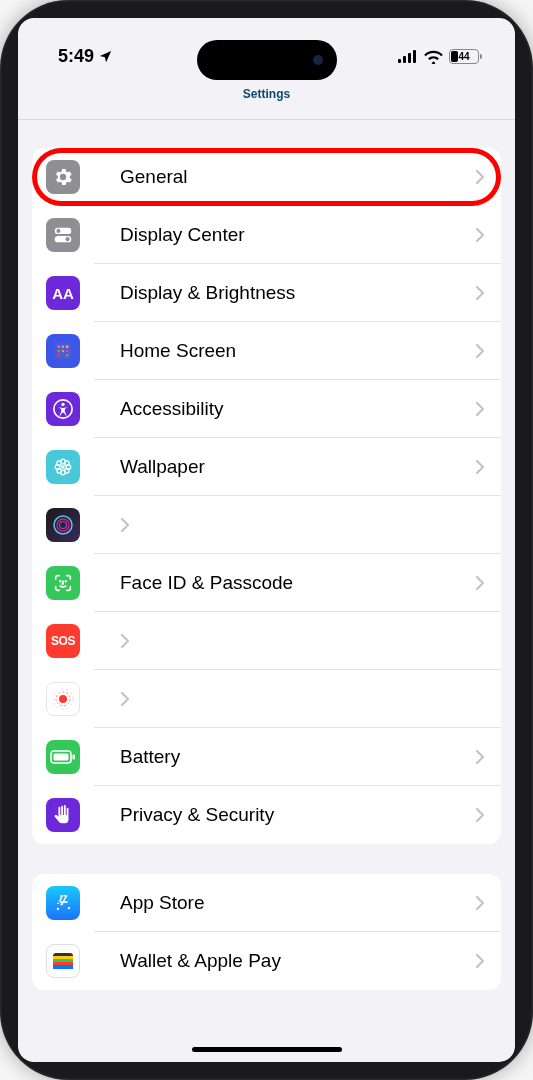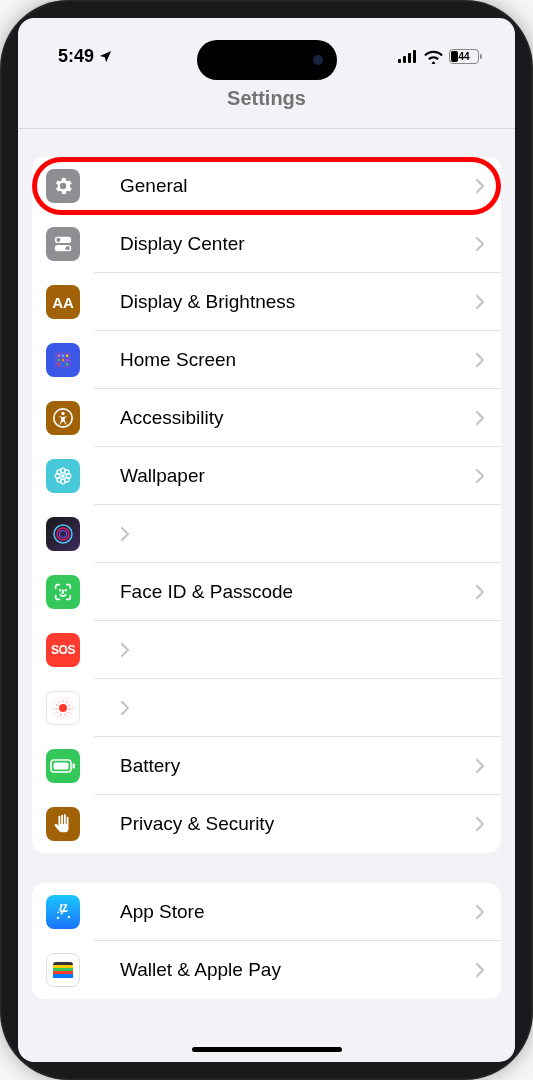--- a/index.html
+++ b/index.html
@@ -58,21 +58,21 @@
       font-size: 18px;
     }
     .status-left { display: flex; align-items: center; gap: 4px; }
     .status-right { display: flex; align-items: center; gap: 6px; }
     .header {
       text-align: center;
       padding: 14px 0 18px 0;
       border-bottom: 1px solid #d9d9de;
       background: #f2f2f7;
     }
-    .header-title { font-size: 20px; font-weight: 700; color: #737373; }
+    .header-title { font-size: 12px; font-weight: 700; color: #0c4a6e; }
     .content { padding: 28px 14px 0 14px; }
     .group {
       background: #fff;
       border-radius: 12px;
       overflow: hidden;
       margin-bottom: 30px;
     }
     .row {
       display: flex;
       align-items: center;
@@ -146,21 +146,21 @@
       position: absolute;
       left: 1px; top: 1px;
       width: 24%;
       height: calc(100% - 2px);
       background: #000;
       border-radius: 2px;
     }
     .battery-text { position: relative; z-index: 2; font-size: 10px; }
     
     .ic-gray { background: #8e8e93; }
-    .ic-blue { background: #a16207; }
+    .ic-blue { background: #6d28d9; }
     .ic-indigo { background: #3a57e8; }
     .ic-siri { background: linear-gradient(135deg,#1a1a1a,#3a2a5a); }
     .ic-green { background: #34c759; }
     .ic-sos { background: #ff3b30; }
     .ic-white { background: #fff; border: 1px solid #e5e5e5; }
     .ic-wallpaper { background: #48c9da; }
   </style>
 </head>
 <body>
 

